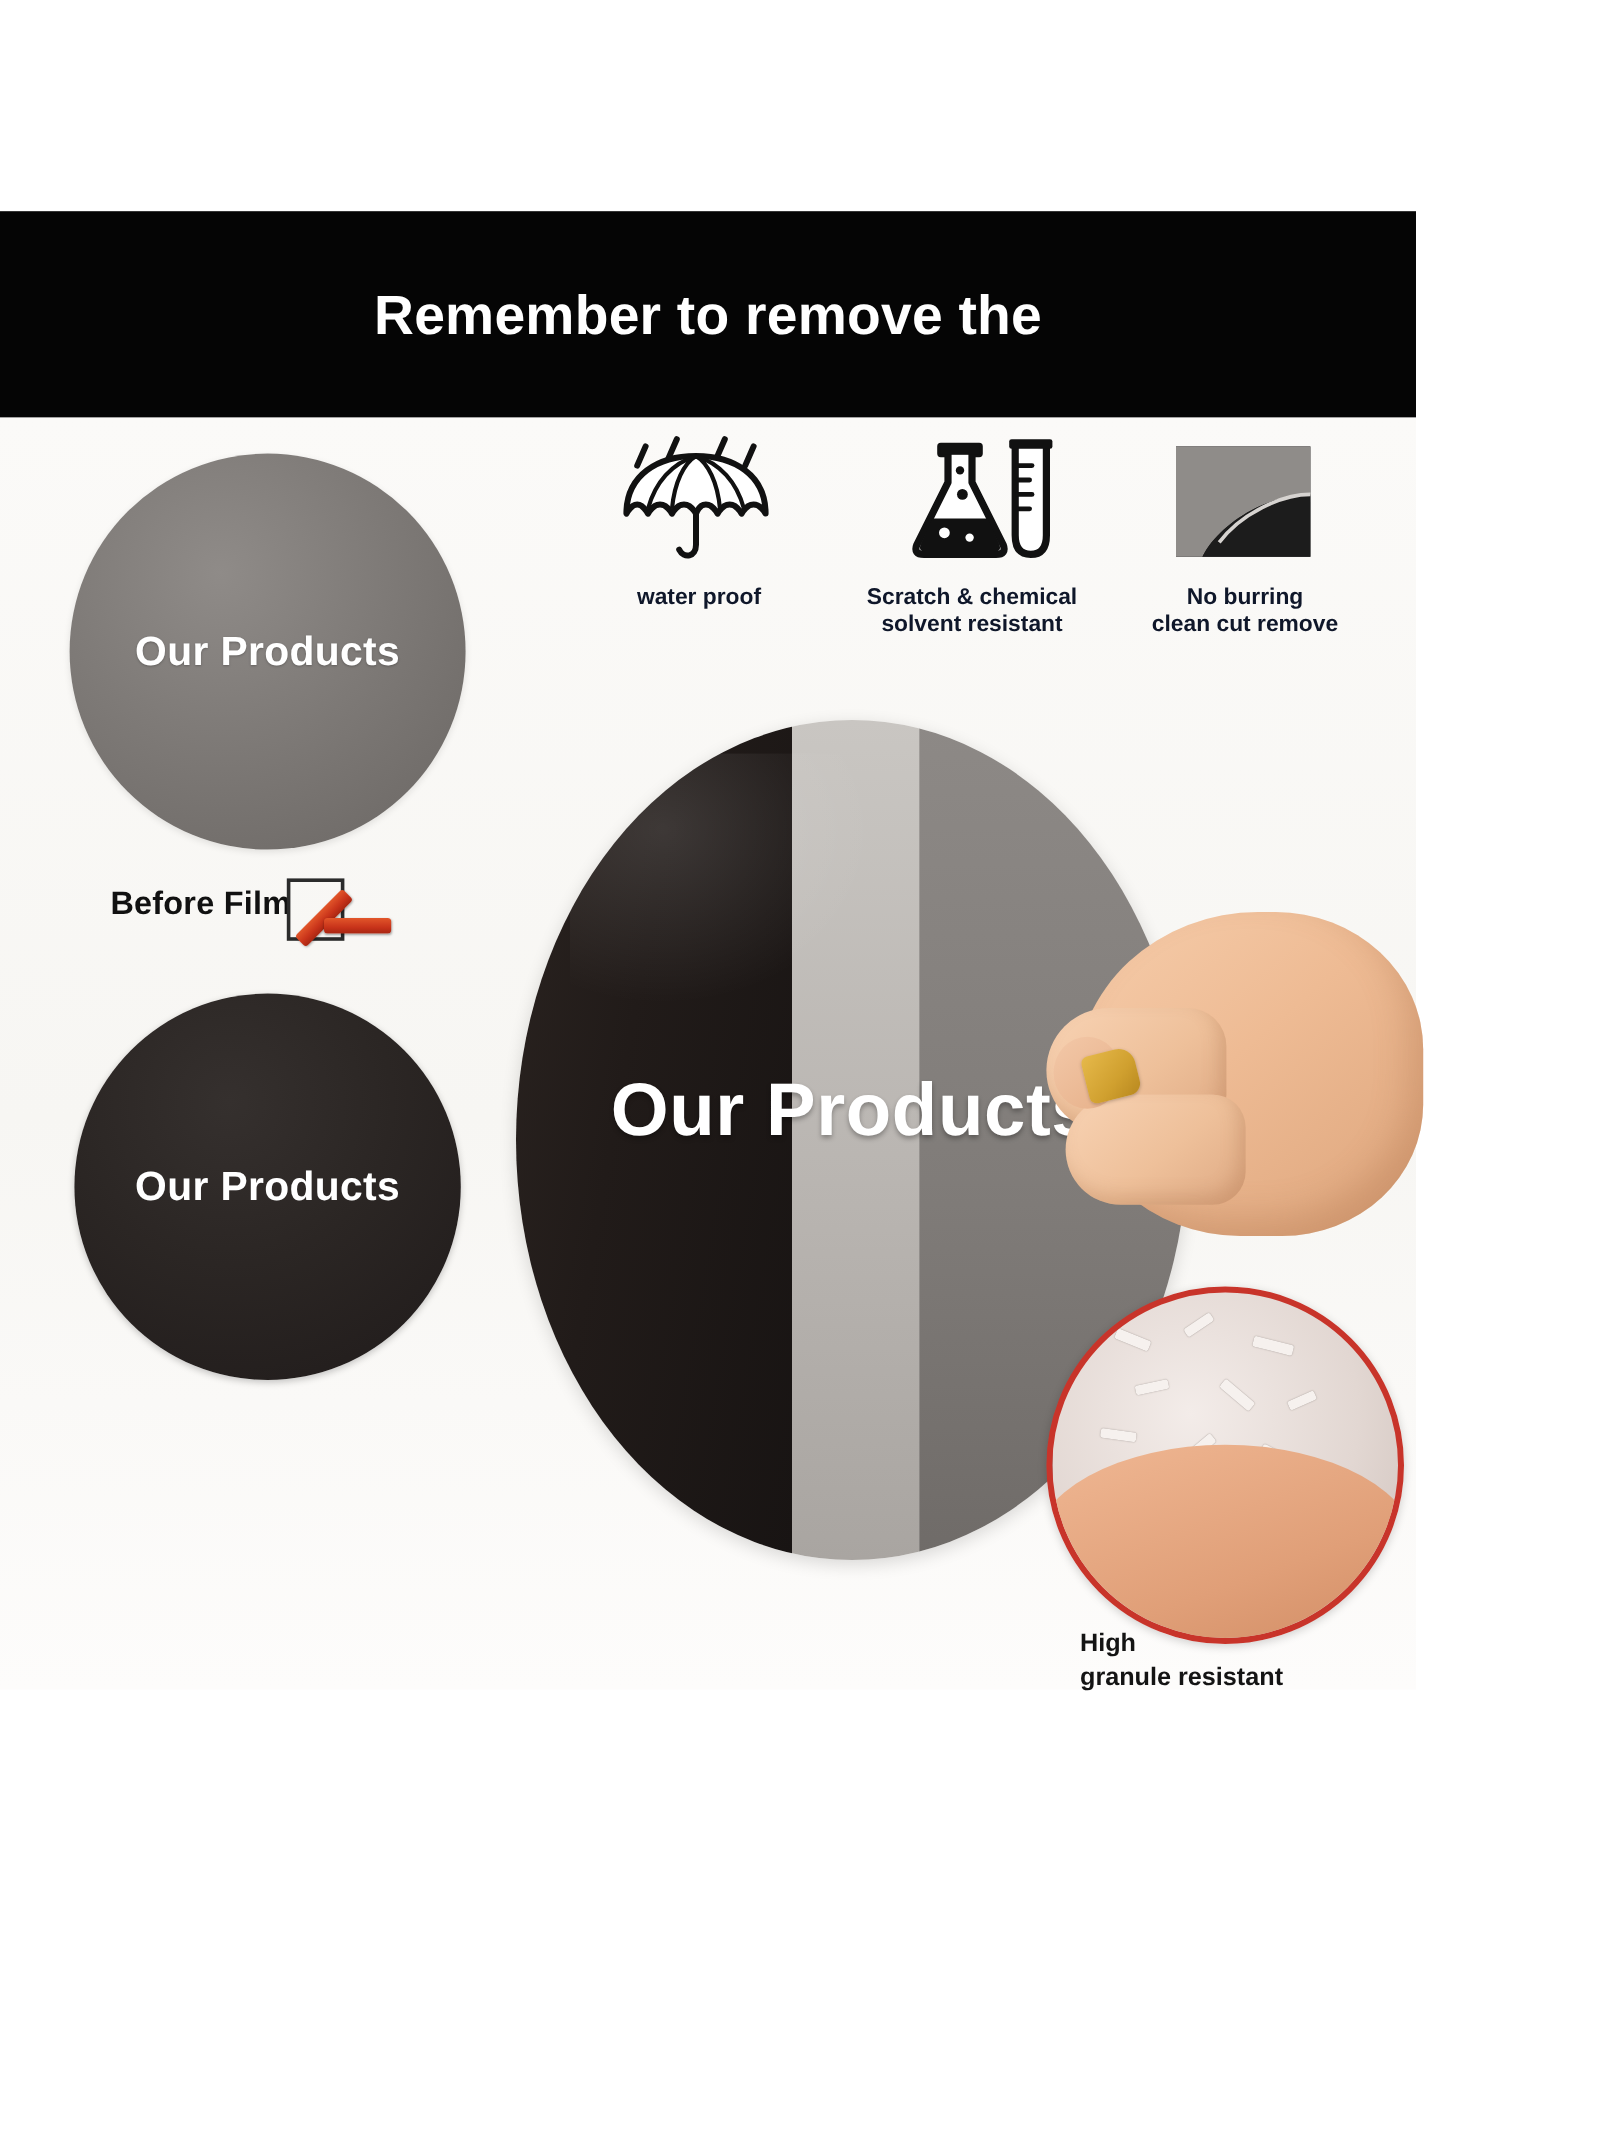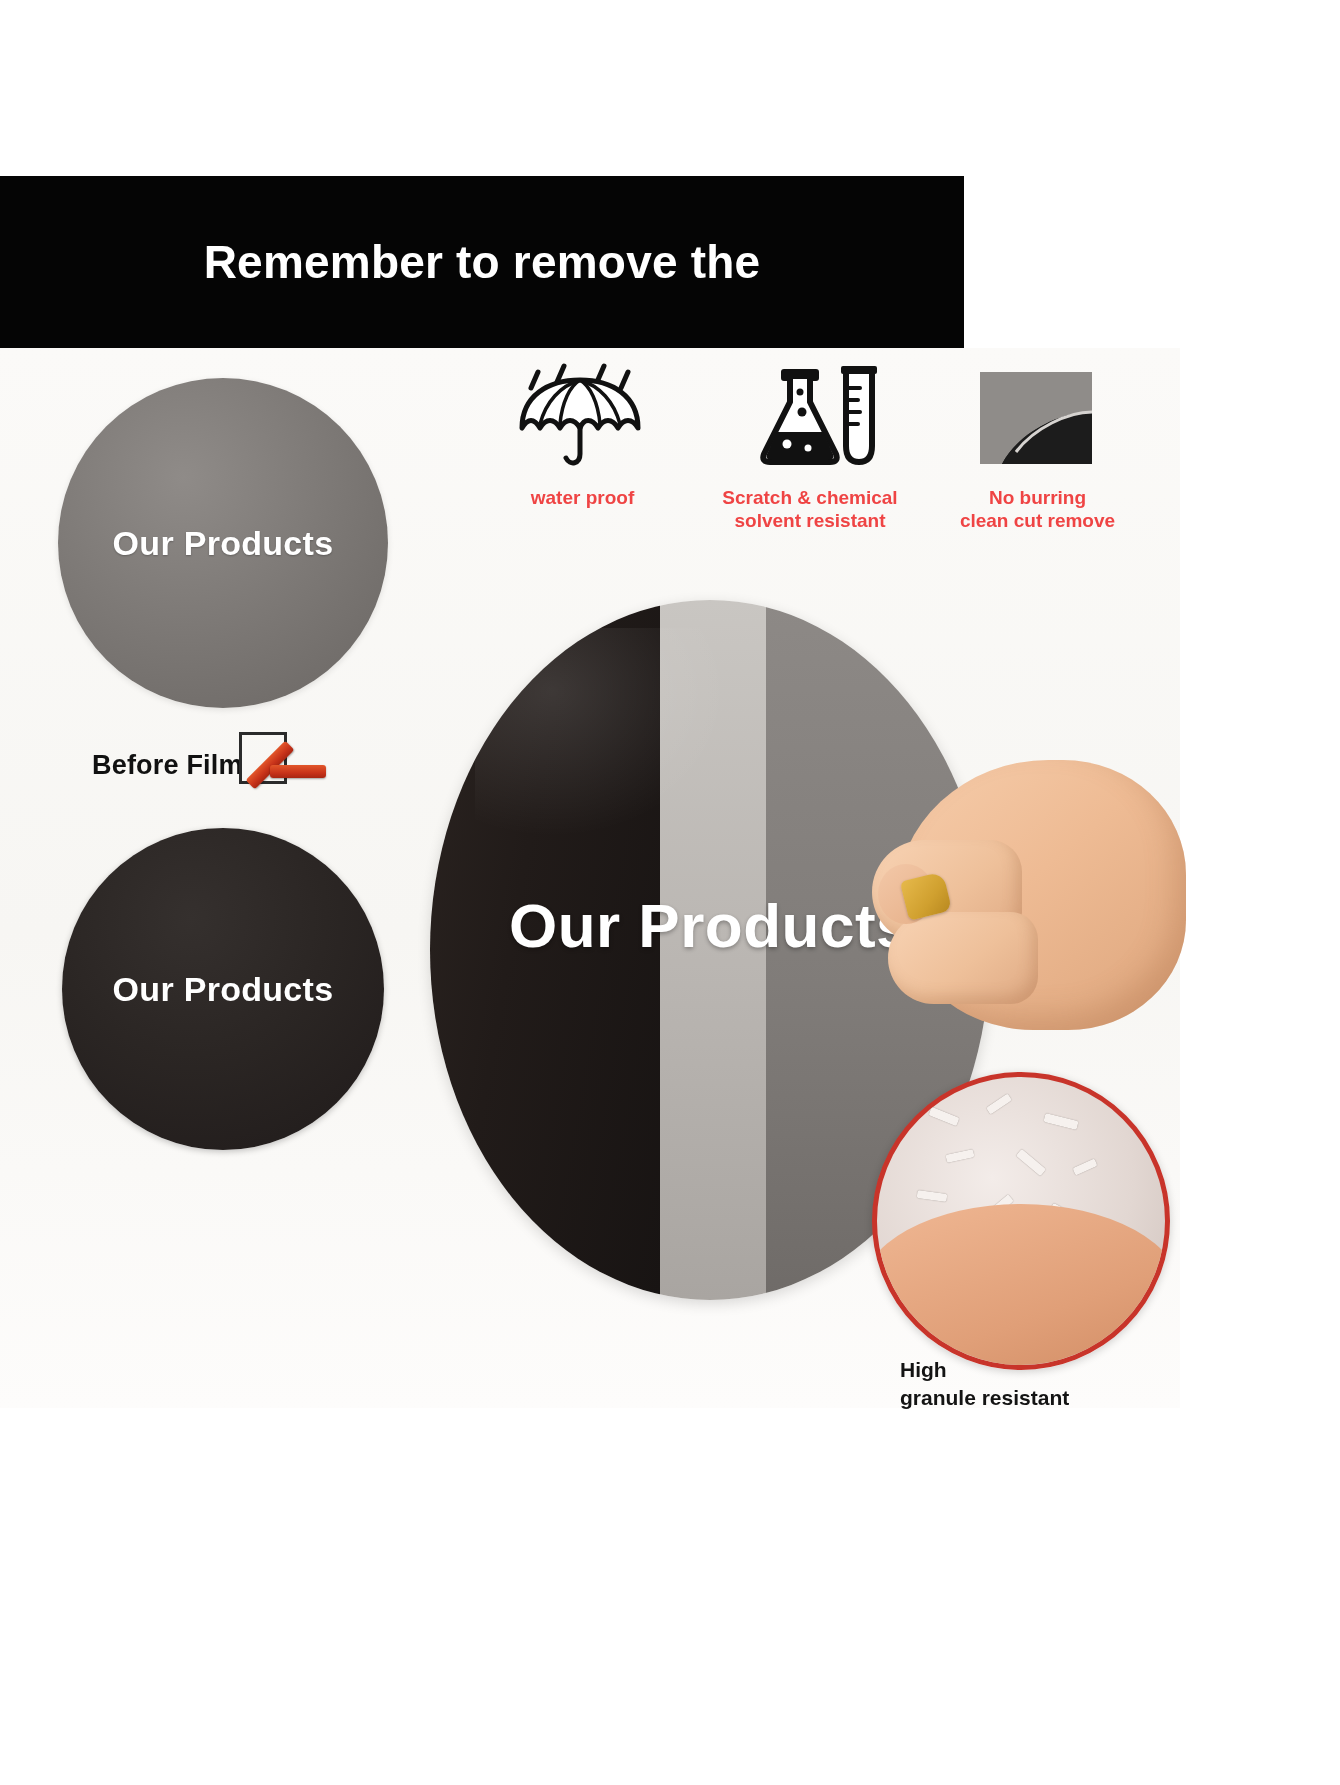--- a/index.html
+++ b/index.html
@@ -7,21 +7,21 @@
 
   #stage{position:relative;width:1340px;height:1785px;background:#ffffff;}
 
   
   .panel{
     position:absolute;left:0;top:0;width:1340px;height:1785px;
   }
 
   
   .banner{
-    position:absolute;left:0;top:176px;width:964px;height:172px;
+    position:absolute;left:0;top:176px;width:1180px;height:172px;
     background:#050505;
     display:flex;flex-direction:column;align-items:center;justify-content:center;
   }
   .banner-line{
     color:#ffffff;font-weight:bold;font-size:46px;line-height:1.28;
     letter-spacing:.2px;text-align:center;
     font-family:"Liberation Sans",sans-serif;
   }
 
   
@@ -31,21 +31,21 @@
   }
 
   
   .features{
     position:absolute;left:480px;top:360px;width:660px;height:205px;
     display:flex;justify-content:space-between;align-items:flex-start;
   }
   .feature{width:205px;display:flex;flex-direction:column;align-items:center;}
   .feature-art{height:110px;display:flex;align-items:flex-end;justify-content:center;}
   .feature-cap{
-    margin-top:16px;text-align:center;color:#ef4444;
+    margin-top:16px;text-align:center;color:#0f172a;
     font-size:19px;line-height:1.22;font-weight:600;
     filter:blur(.35px);
   }
 
   
   .circ-before{
     position:absolute;left:58px;top:378px;width:330px;height:330px;border-radius:50%;
     background:radial-gradient(circle at 38% 30%,#8f8b88 0%,#7e7a77 45%,#736f6c 75%,#6a6663 100%);
     display:flex;align-items:center;justify-content:center;
     box-shadow:0 2px 6px rgba(0,0,0,.10);
@@ -57,21 +57,21 @@
   .circ-after{
     position:absolute;left:62px;top:828px;width:322px;height:322px;border-radius:50%;
     background:radial-gradient(circle at 40% 28%,#35302e 0%,#2b2624 45%,#241f1e 78%,#1d1918 100%);
     display:flex;align-items:center;justify-content:center;
     box-shadow:0 2px 6px rgba(0,0,0,.22);
   }
   .circ-after .lbl{
     color:#ffffff;font-weight:bold;font-size:34px;letter-spacing:.3px;
   }
 
-  .tagrow{position:absolute;display:flex;align-items:center;}
+  .tagrow{position:absolute;display:flex;}
   .tag-before{left:92px;top:738px;}
   .tag-after{left:96px;top:1168px;}
   .tagtxt{font-size:27px;font-weight:bold;color:#111;letter-spacing:.2px;}
 
   
   .xmark{position:relative;width:54px;height:54px;}
   .xmark i{
     position:absolute;left:50%;top:50%;width:56px;height:13px;border-radius:3px;
     background:linear-gradient(180deg,#e2562a 0%,#c8331a 60%,#a82612 100%);
     box-shadow:0 1px 2px rgba(0,0,0,.35);

